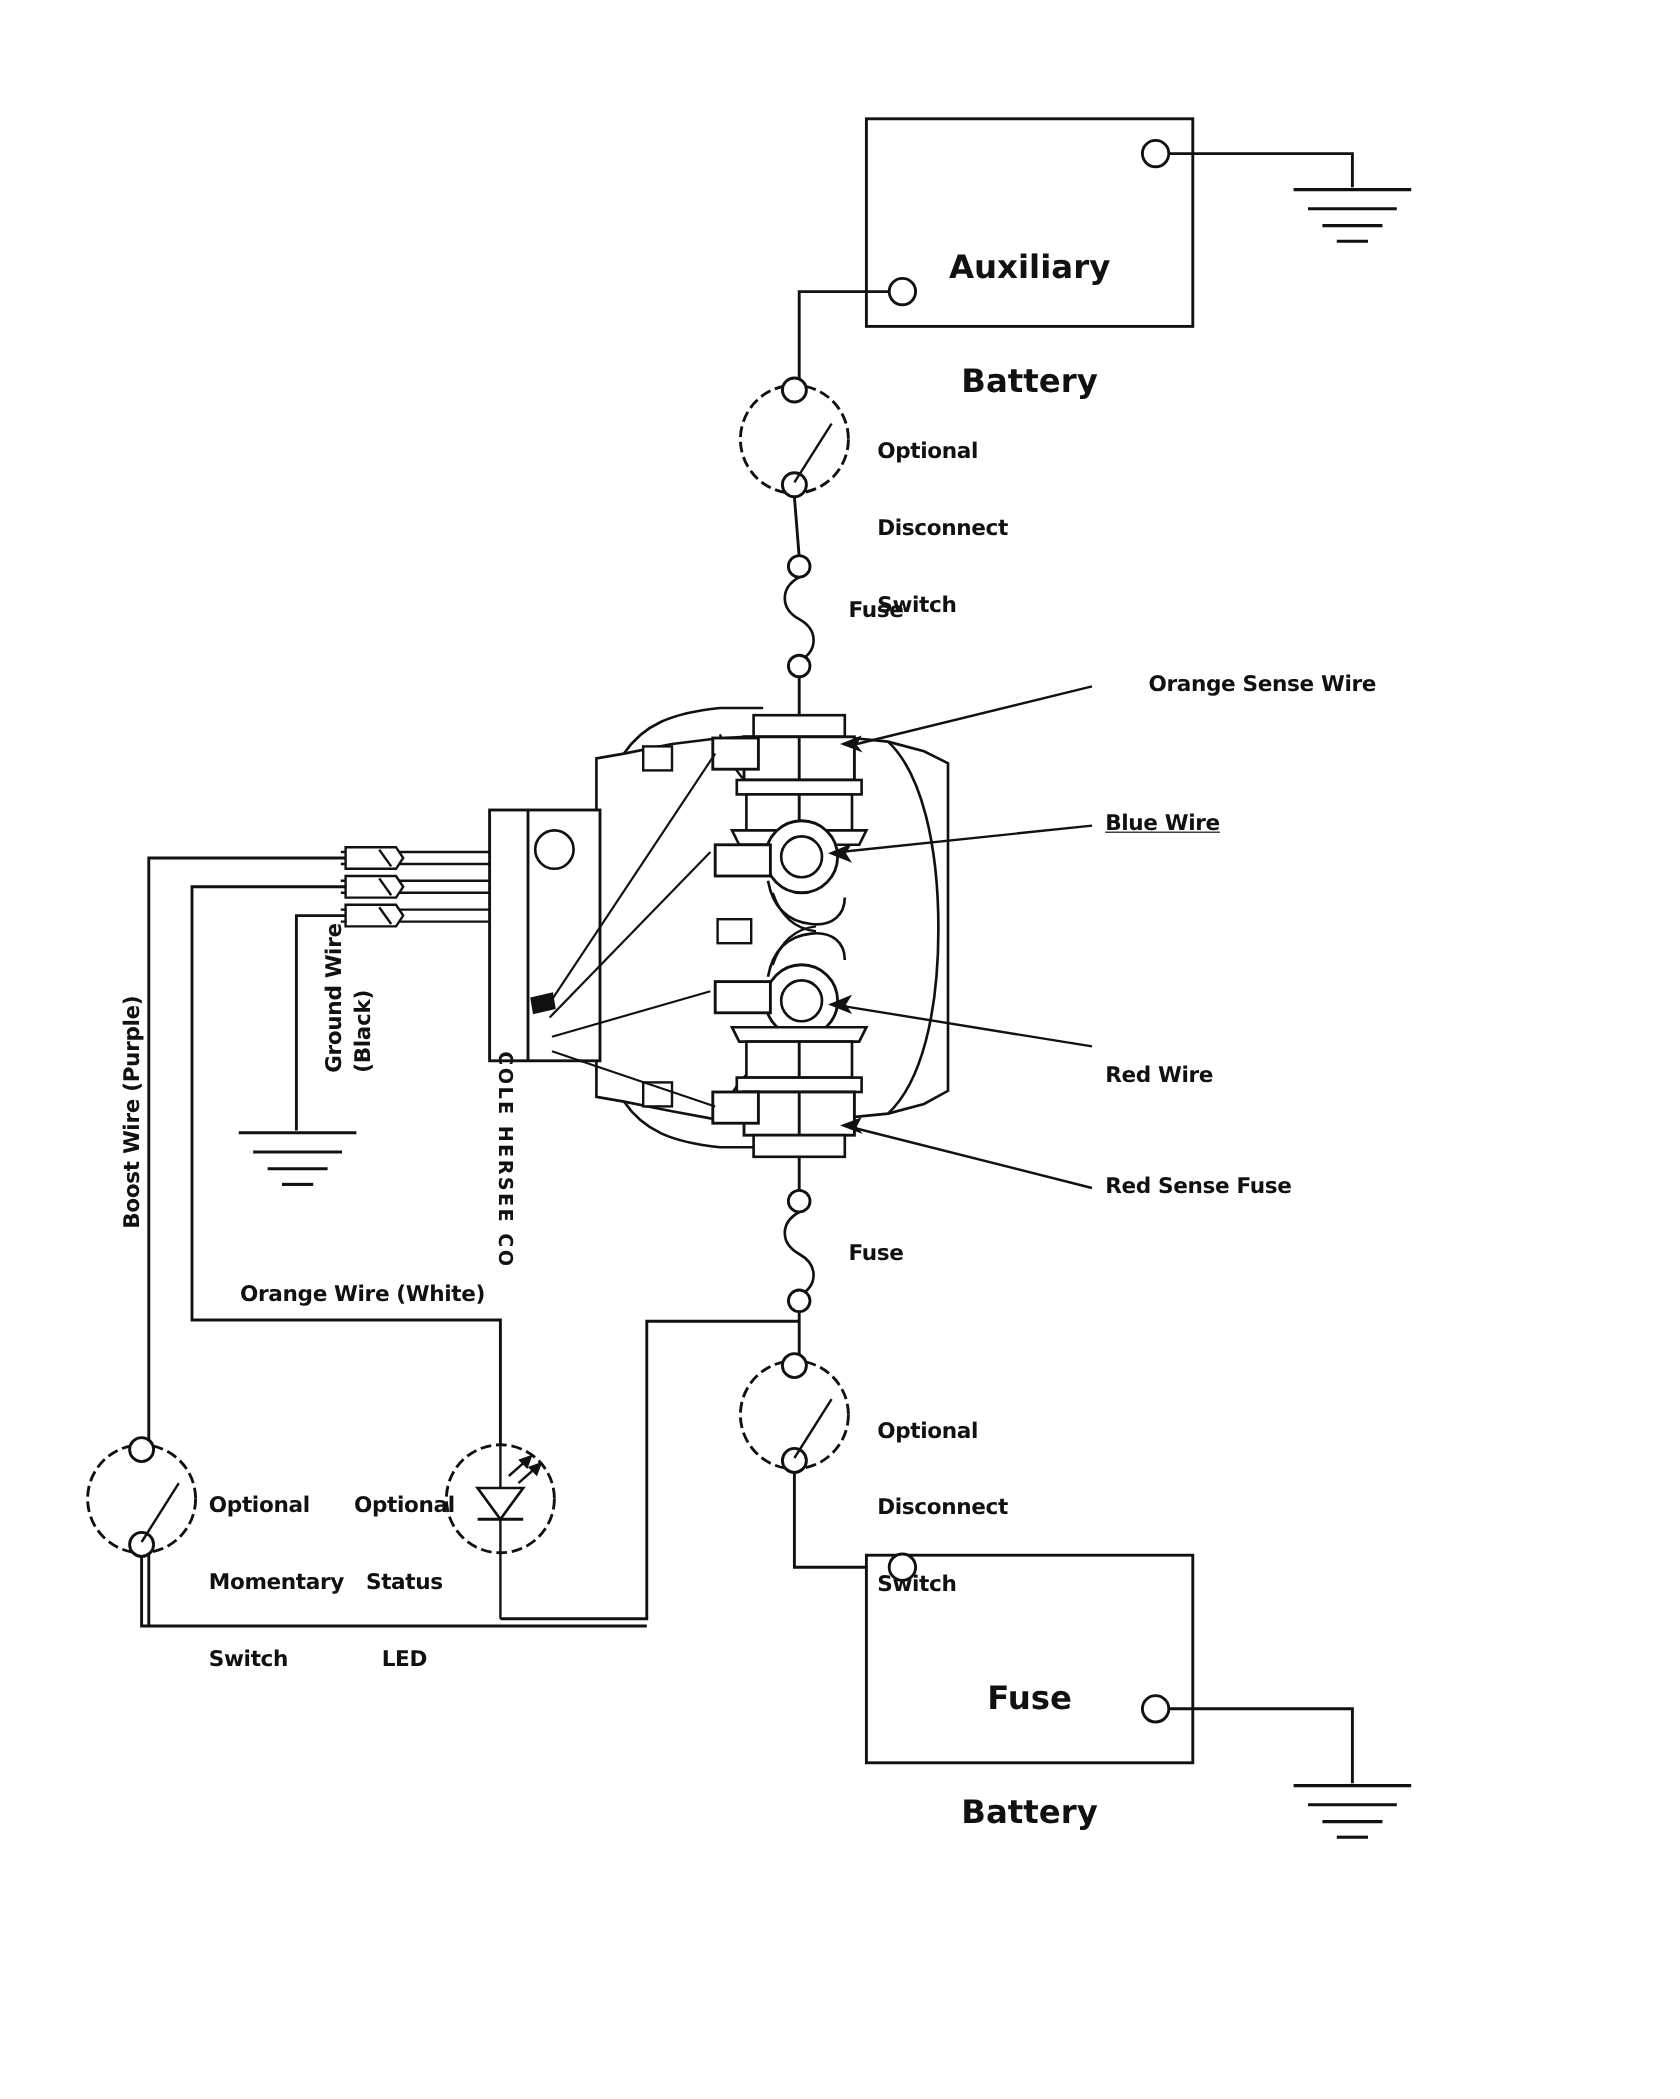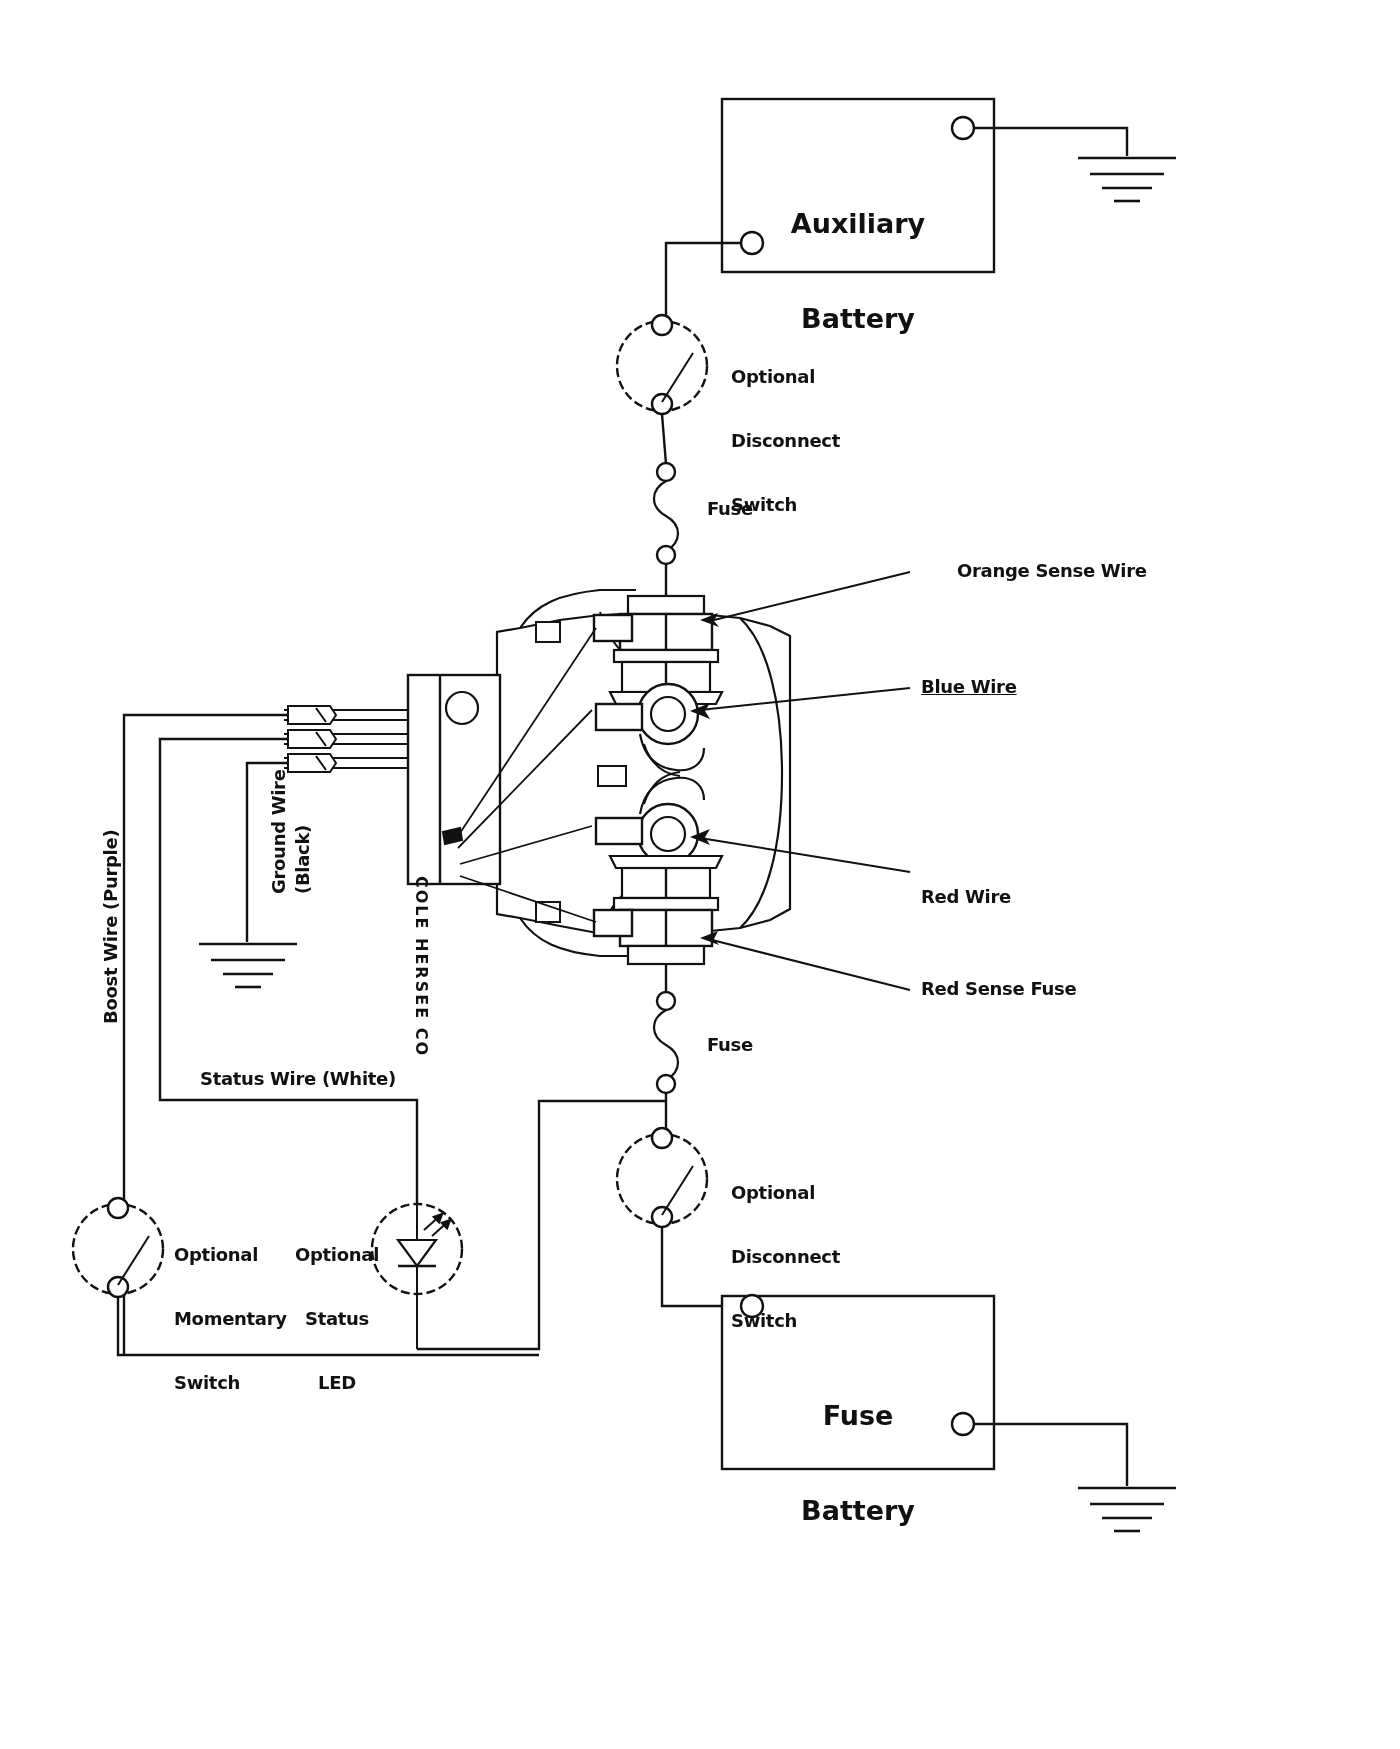--- a/index.html
+++ b/index.html
@@ -270,21 +270,21 @@
 <div class="lbl lbl-note" style="left:921px;top:556px;margin-left:36px;">Orange Sense Wire</div>
 <div class="lbl lbl-note" style="left:921px;top:672px;text-decoration:underline;">Blue Wire</div>
 <div class="lbl lbl-note" style="left:921px;top:856px;margin-top:26px;">Red Wire</div>
 <div class="lbl lbl-note" style="left:921px;top:974px;">Red Sense Fuse</div>
 
 <div class="lbl lbl-note rot90" style="left:100px;top:1020px;transform:rotate(-90deg);">Boost Wire (Purple)</div>
 
 <div class="lbl lbl-note rot90" style="left:268px;top:890px;transform:rotate(-90deg);">Ground Wire</div>
 <div class="lbl lbl-note rot90" style="left:292px;top:890px;transform:rotate(-90deg);">(Black)</div>
 
-<div class="lbl lbl-note" style="left:200px;top:1064px;">Status Wire (White)</div>
+<div class="lbl lbl-note" style="left:200px;top:1064px;">Orange Wire (White)</div>
 
 <div class="lbl lbl-note" style="left:174px;top:1198px;">
   <div>Optional</div>
   <div>Momentary</div>
   <div>Switch</div>
 </div>
 
 <div class="lbl lbl-note" style="left:294px;top:1198px;text-align:center;width:86px;">
   <div>Optional</div>
   <div>Status</div>

